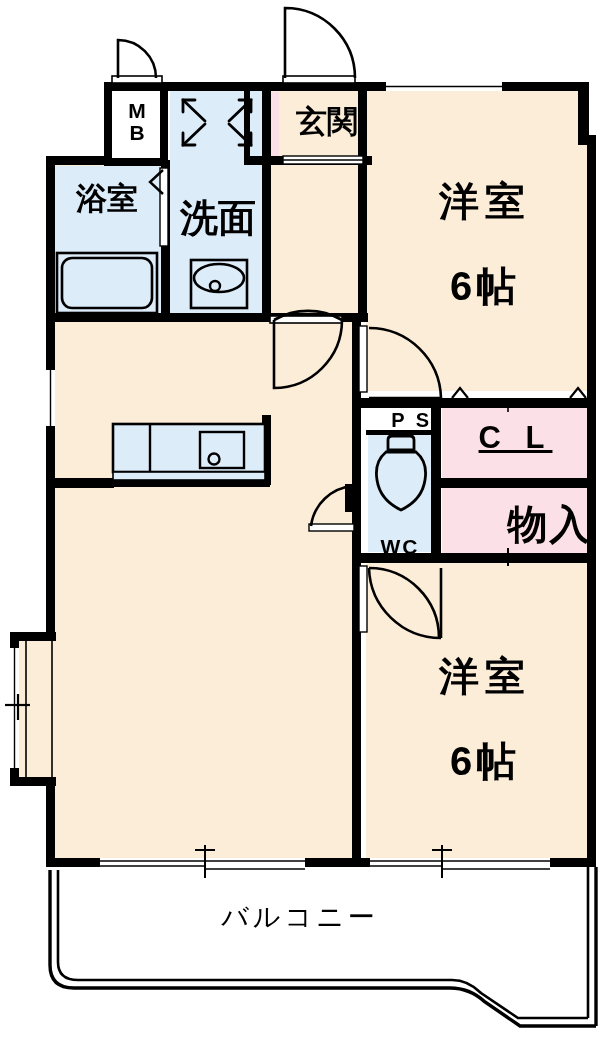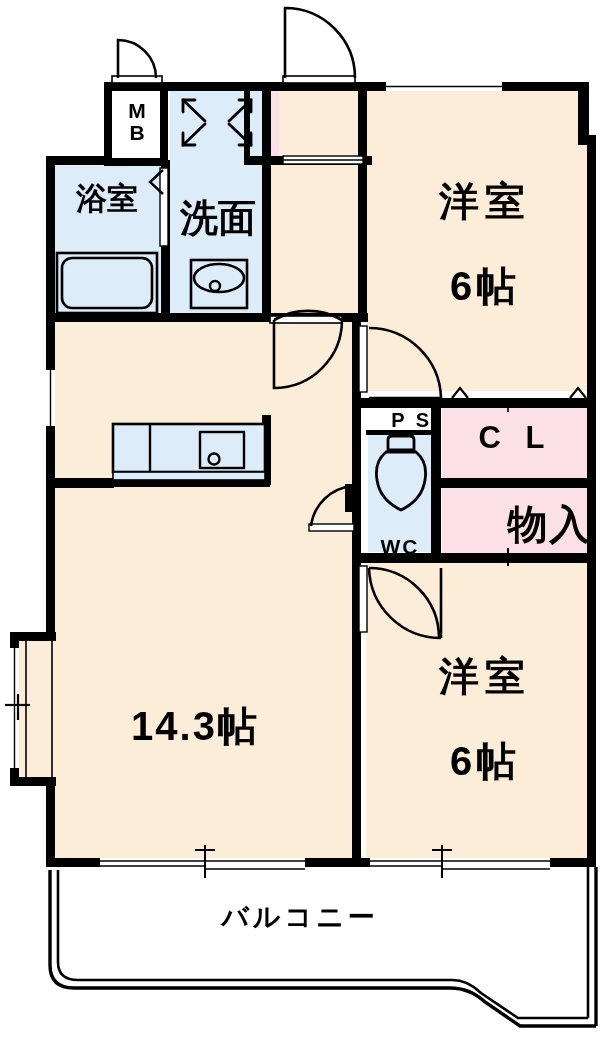--- a/index.html
+++ b/index.html
@@ -278,32 +278,32 @@
 
   </svg>
 
   <div class="rm-label" style="left:110px; top:100px; width:54px; font-size:21px; letter-spacing:0;">M
 B</div>
 
   <div class="rm-label" style="left:52px; top:185px; width:110px; font-size:31px;font-family:Liberation Mono, monospace;">浴室</div>
 
   <div class="rm-label" style="left:172px; top:198px; width:92px; font-size:38px;">洗面</div>
 
+  <div class="rm-label" style="left:281px; top:106px; width:92px; font-size:31px;">玄関</div>
 
   <div class="rm-label" style="left:405px; top:180px; width:160px; font-size:40px; letter-spacing:6px;">洋室</div>
   <div class="rm-label" style="left:405px; top:265px; width:160px; font-size:40px; letter-spacing:4px;">6帖</div>
 
   <div class="rm-label" style="left:368px; top:410px; width:64px; font-size:20px; letter-spacing:3px;text-align:right;">P S</div>
 
   <div class="rm-label" style="left:368px; top:512px; width:64px; font-size:21px; letter-spacing:2px;margin-top:24px;">WC</div>
 
-  <div class="rm-label" style="left:442px; top:422px; width:147px; font-size:31px; letter-spacing:8px;">C L</div>
+  <div class="rm-label" style="left:442px; top:422px; width:147px; font-size:31px; letter-spacing:8px;text-decoration:underline;">C L</div>
 
   <div class="rm-label" style="left:442px; top:503px; width:147px; font-size:40px; letter-spacing:2px;margin-left:34px;">物入</div>
 
-  <div class="rm-label" style="left:95px; top:705px; width:200px; font-size:40px; letter-spacing:2px;">14.3帖</div>
 
   <div class="rm-label" style="left:405px; top:655px; width:160px; font-size:40px; letter-spacing:6px;">洋室</div>
   <div class="rm-label" style="left:405px; top:740px; width:160px; font-size:40px; letter-spacing:4px;">6帖</div>
 
-  <div class="rm-label" style="left:140px; top:903px; width:320px; font-size:27px; letter-spacing:4px; font-weight:700;">バルコニー</div>
+  <div class="rm-label" style="left:140px; top:903px; width:320px; font-size:27px; letter-spacing:4px; font-weight:400;">バルコニー</div>
 
 </div>
 
 </body></html>

